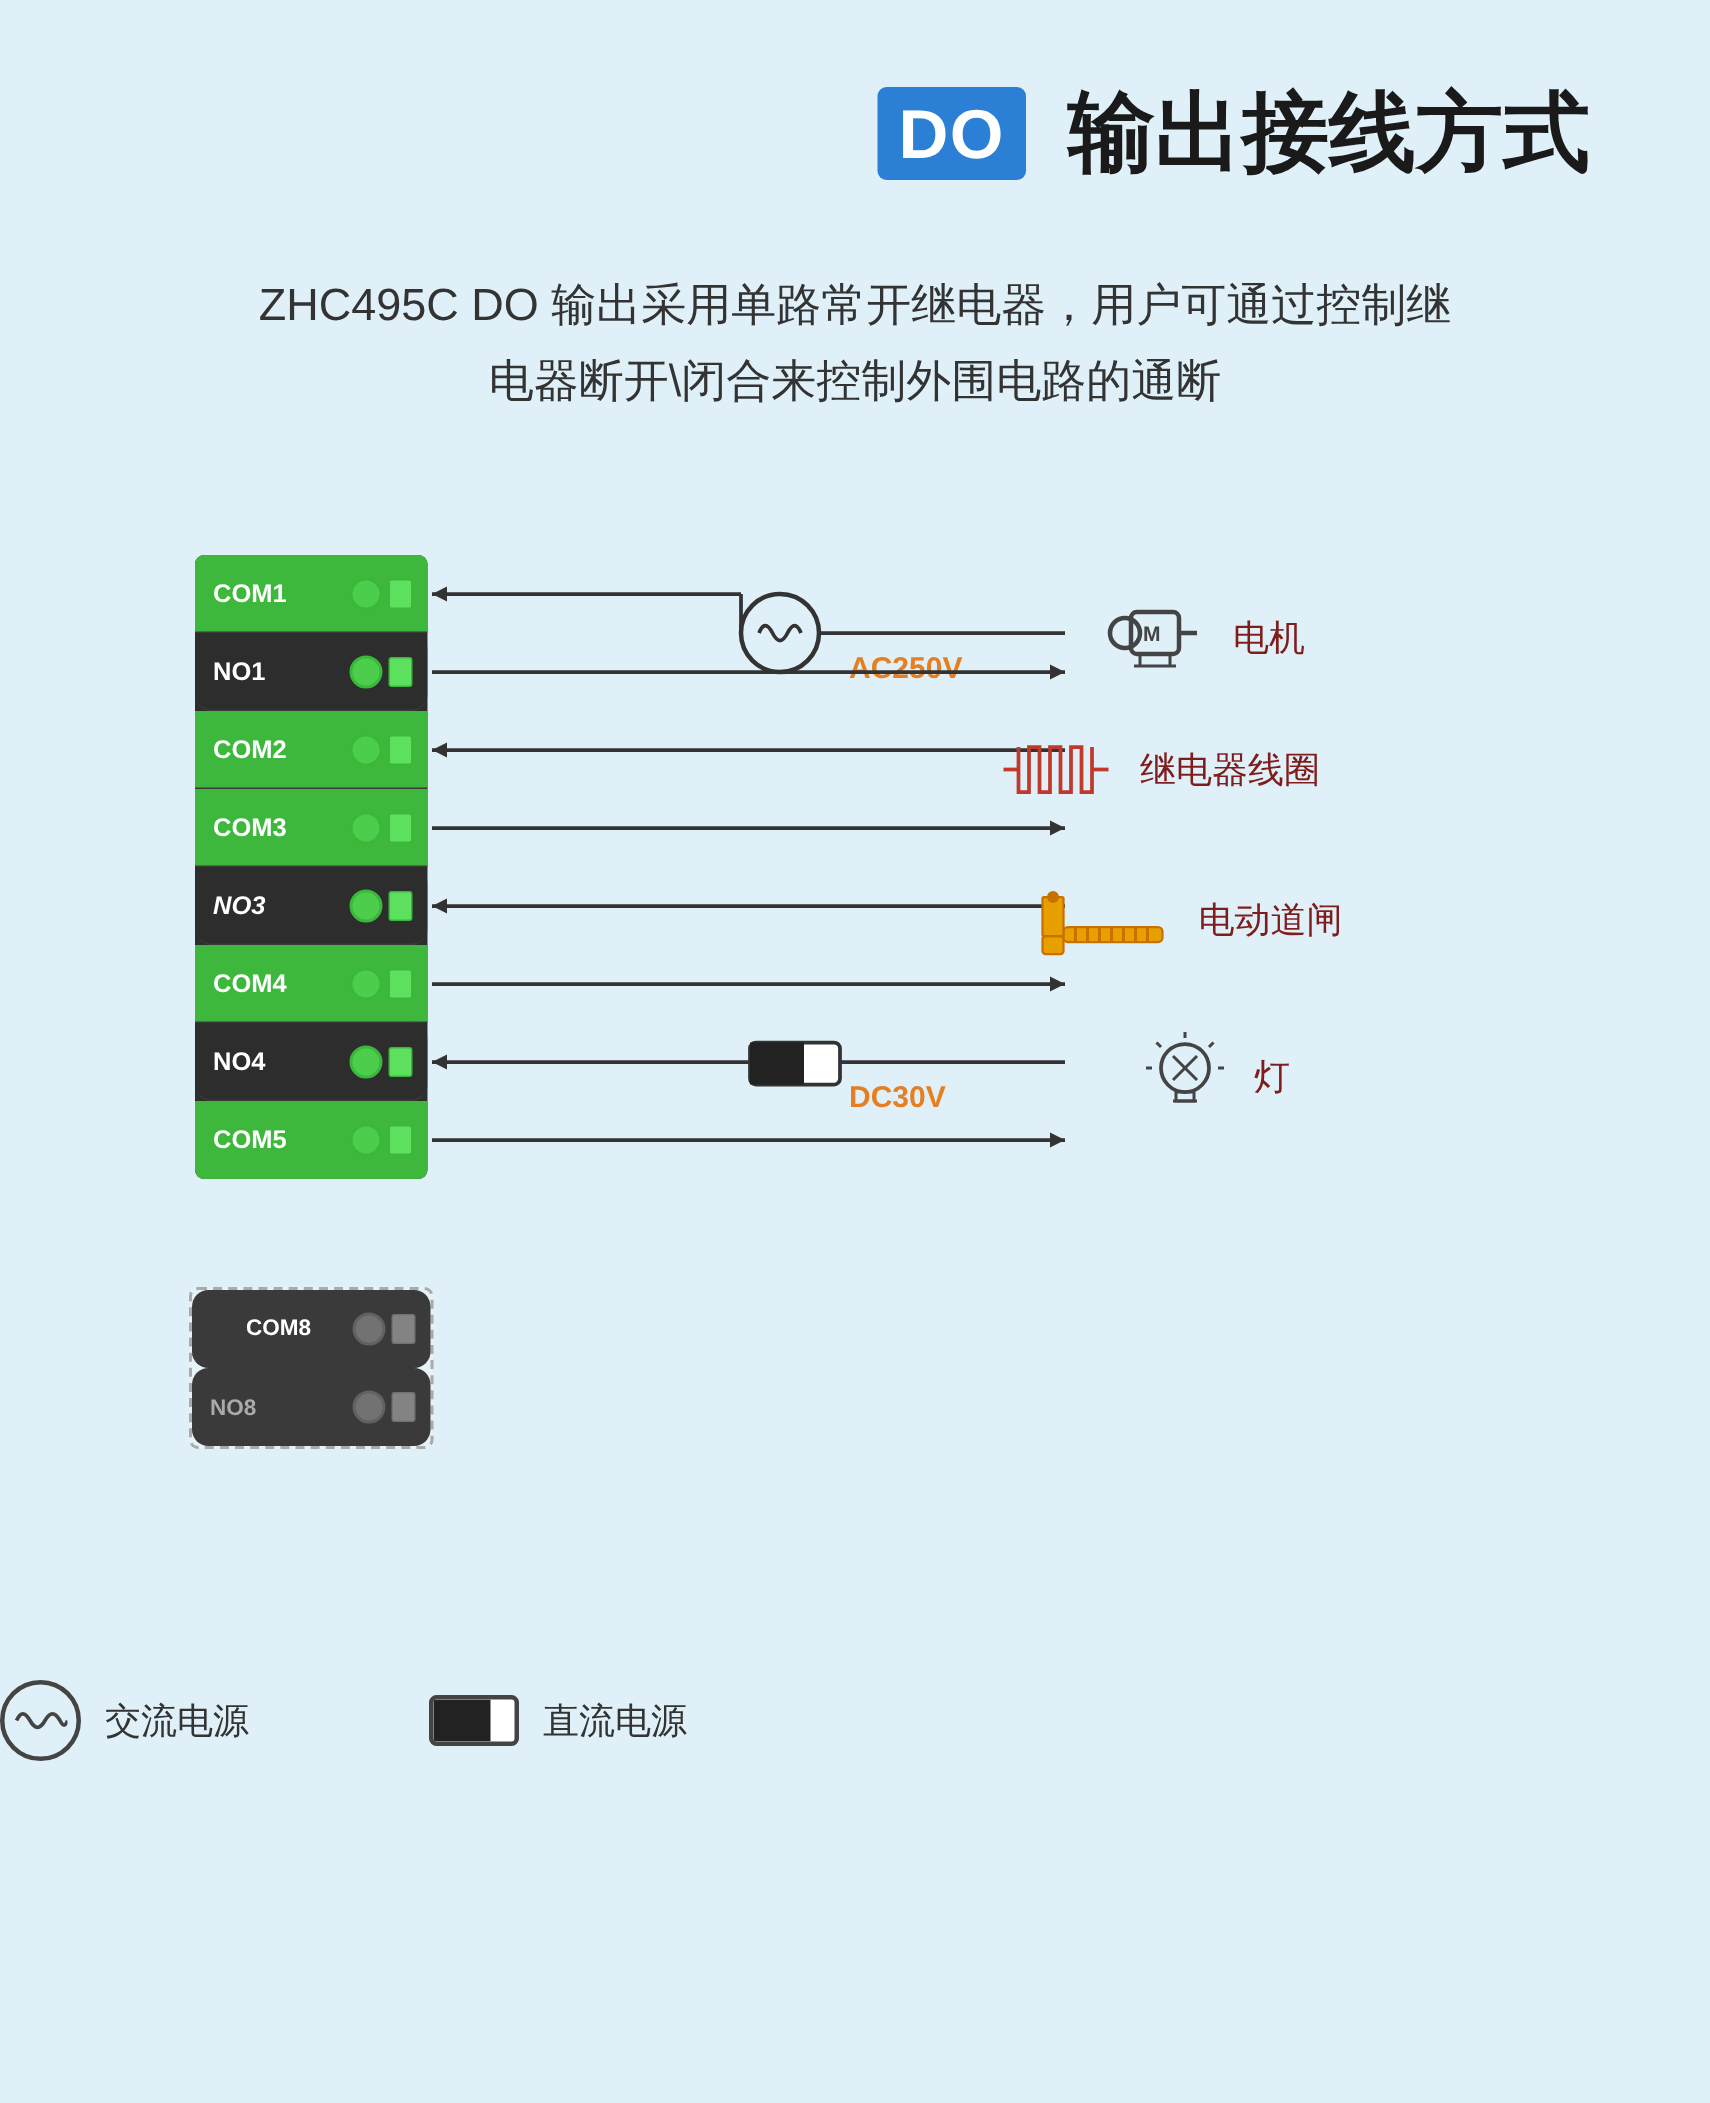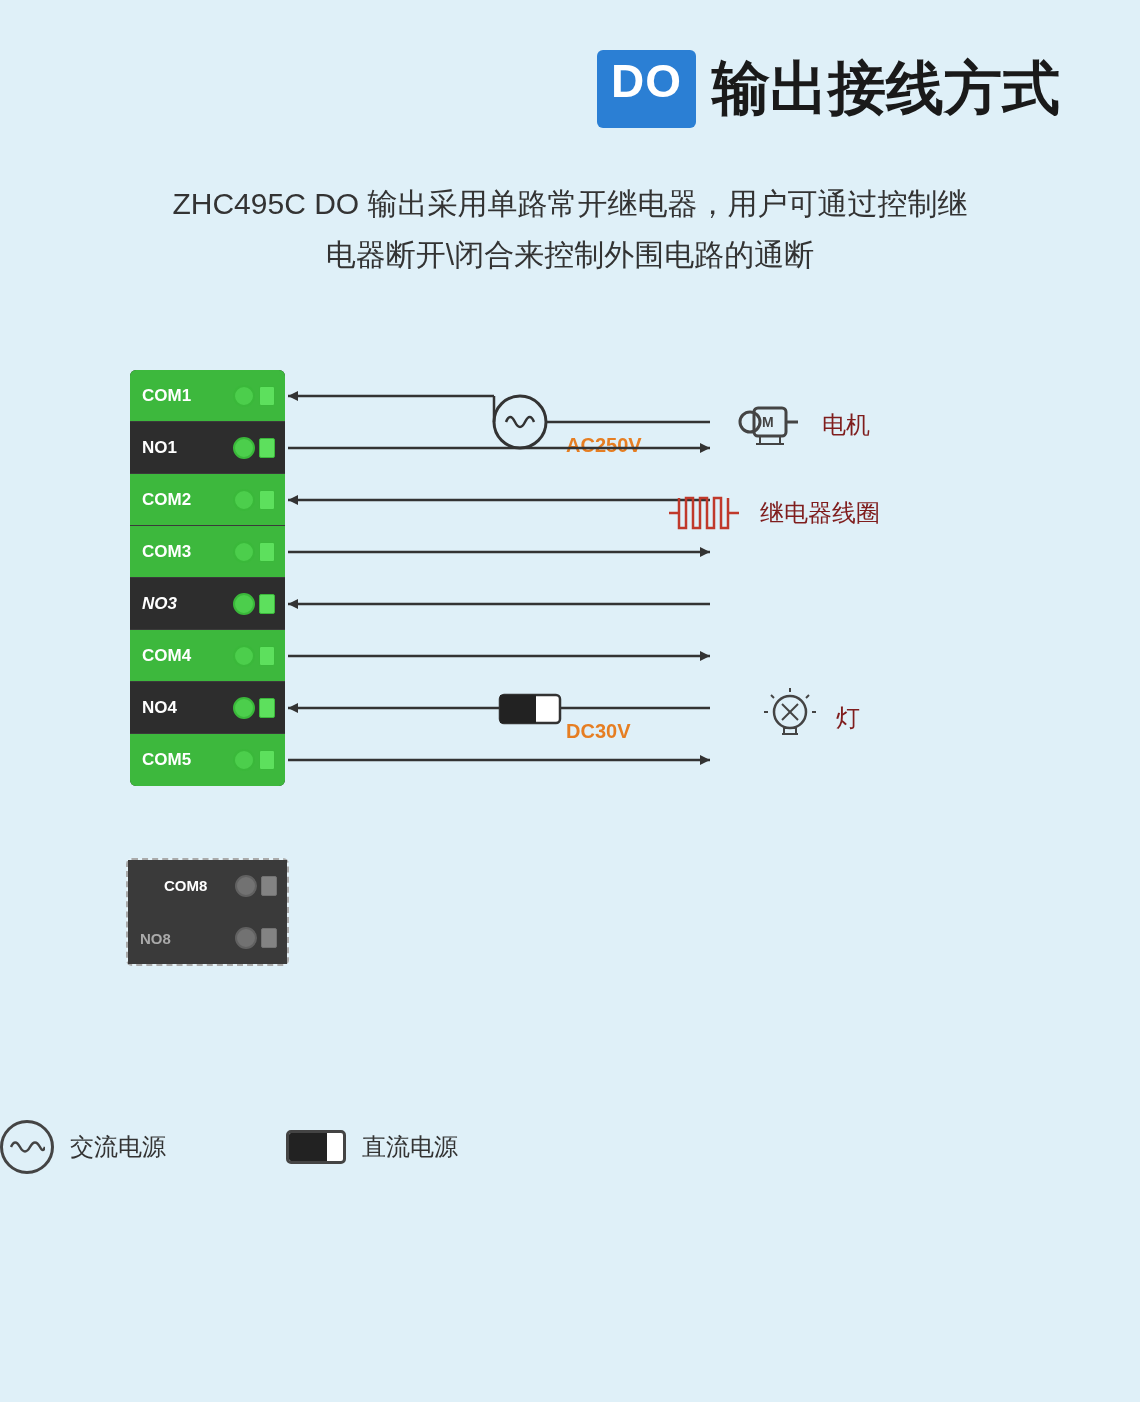--- a/index.html
+++ b/index.html
@@ -15,21 +15,22 @@
     
     .header {
       text-align: right;
       padding: 50px 80px 20px 80px;
     }
     .header-title {
       font-size: 58px;
       font-weight: bold;
       color: #1a1a1a;
       display: inline-flex;
-      gap: 16px;
+      align-items: center;
+      gap: 28px;
     }
     .do-badge {
       background: #2b7fd4;
       color: white;
       font-size: 46px;
       font-weight: bold;
       padding: 4px 14px;
       border-radius: 6px;
       letter-spacing: 1px;
     }
@@ -112,21 +113,21 @@
     .rect-conn-grey {
       width: 16px;
       height: 20px;
       background: #ccc;
       border-radius: 2px;
       border: 1.5px solid #aaa;
       opacity: 0.5;
     }
 
     .row-green { background: #3db83d; }
-    .row-dark  { background: #2d2d2d; }
+    .row-dark  { background: #2d2d2d; border-radius: 11px; }
 
     
     .wire-svg {
       position: absolute;
       top: 0; left: 0;
       width: 100%;
       height: 100%;
       pointer-events: none;
     }
     .device-label {
@@ -353,20 +354,41 @@
   <div style="position:absolute; right:190px; top:148px; display:flex; align-items:center; gap:16px;">
     <svg width="80" height="50" viewBox="0 0 80 50">
 
       <line x1="5" y1="25" x2="15" y2="25" stroke="#c0392b" stroke-width="2.5"></line>
       <path d="M15,10 L15,40 L22,40 L22,10 L29,10 L29,40 L36,40 L36,10 L43,10 L43,40 L50,40 L50,10 L57,10 L57,40 L64,40 L64,10" fill="none" stroke="#c0392b" stroke-width="2.5"></path>
       <line x1="64" y1="25" x2="75" y2="25" stroke="#c0392b" stroke-width="2.5"></line>
     </svg>
     <span class="device-label">继电器线圈</span>
   </div>
 
+  <div style="position:absolute; right:175px; top:248px; display:flex; align-items:center; gap:16px;">
+    <svg width="90" height="50" viewBox="0 0 90 50">
+
+      <rect x="2" y="36" width="14" height="12" rx="2" fill="#e8a000" stroke="#c87000" stroke-width="1.5"></rect>
+
+      <rect x="16" y="30" width="66" height="10" rx="3" fill="#e8a000" stroke="#c87000" stroke-width="1.5"></rect>
+
+      <line x1="24" y1="30" x2="24" y2="40" stroke="#c87000" stroke-width="2"></line>
+      <line x1="32" y1="30" x2="32" y2="40" stroke="#c87000" stroke-width="2"></line>
+      <line x1="40" y1="30" x2="40" y2="40" stroke="#c87000" stroke-width="2"></line>
+      <line x1="48" y1="30" x2="48" y2="40" stroke="#c87000" stroke-width="2"></line>
+      <line x1="56" y1="30" x2="56" y2="40" stroke="#c87000" stroke-width="2"></line>
+      <line x1="64" y1="30" x2="64" y2="40" stroke="#c87000" stroke-width="2"></line>
+      <line x1="72" y1="30" x2="72" y2="40" stroke="#c87000" stroke-width="2"></line>
+
+      <rect x="2" y="10" width="14" height="26" rx="1" fill="#e8a000" stroke="#c87000" stroke-width="1.5"></rect>
+
+      <circle cx="9" cy="10" r="4" fill="#c87000"></circle>
+    </svg>
+    <span class="device-label">电动道闸</span>
+  </div>
 
   <div style="position:absolute; right:210px; top:348px; display:flex; align-items:center; gap:16px;">
     <svg width="60" height="60" viewBox="0 0 60 60">
 
       <circle cx="30" cy="24" r="16" fill="none" stroke="#444" stroke-width="2.5"></circle>
 
       <line x1="22" y1="16" x2="38" y2="32" stroke="#444" stroke-width="2"></line>
       <line x1="38" y1="16" x2="22" y2="32" stroke="#444" stroke-width="2"></line>
 
       <rect x="24" y="40" width="12" height="6" fill="none" stroke="#444" stroke-width="2"></rect>

